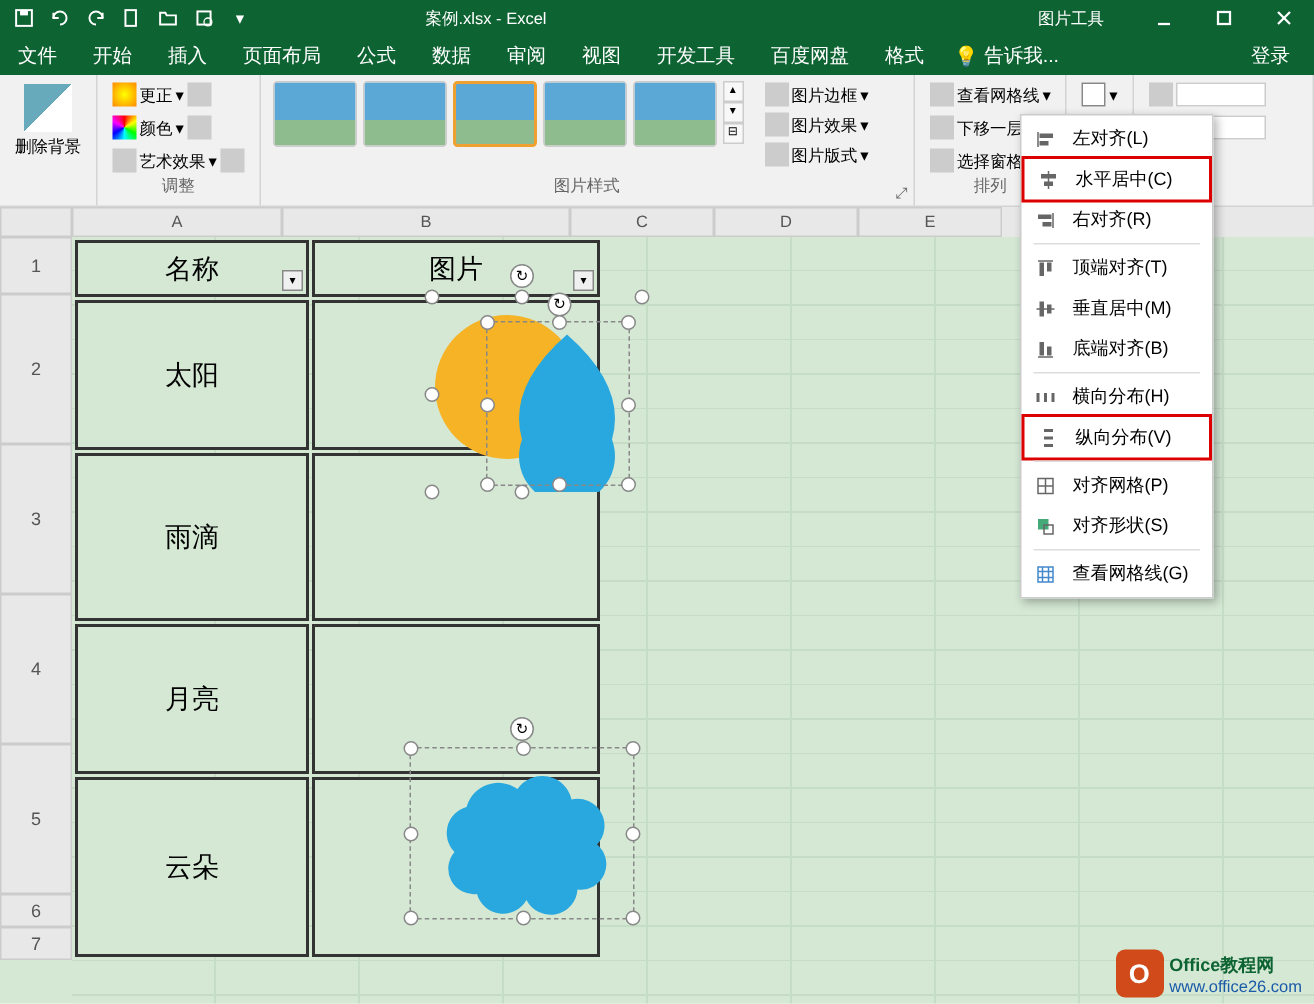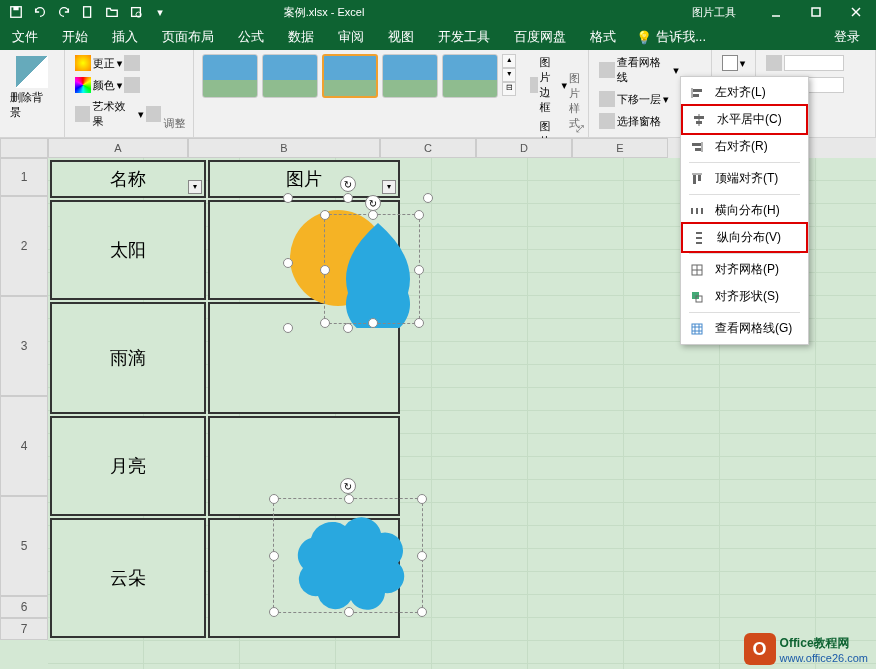--- a/index.html
+++ b/index.html
@@ -15,21 +15,21 @@
     .win-btn { width: 40px; height: 24px; display: flex; align-items: center; justify-content: center; cursor: pointer; }
     
     .ribbon-tabs { background: #0e6332; height: 26px; display: flex; align-items: stretch; color: #fff; font-size: 13px; text-align: center; }
     .tab { padding: 4px 12px; cursor: pointer; display: flex; align-items: center; }
     .tab.active { background: #f1f1f1; color: #0e6332; }
     .tab.highlight { background: #0e6332; color: #fff; }
     .tell-me { display: flex; align-items: center; gap: 4px; margin-left: 8px; }
     .login { margin-left: auto; margin-right: 16px; display: flex; align-items: center; }
     
     .ribbon { background: #f1f1f1; height: 88px; display: flex; border-bottom: 1px solid #d4d4d4; }
-    .ribbon-group { border-right: 1px solid #d4d4d4; padding: 4px 8px; display: flex; flex-direction: row; position: relative; }
+    .ribbon-group { border-right: 1px solid #d4d4d4; padding: 4px 8px; display: flex; flex-direction: column; position: relative; }
     .ribbon-group-label { text-align: center; font-size: 11px; color: #666; margin-top: auto; padding-bottom: 2px; }
     .rg-content { display: flex; gap: 4px; flex: 1; }
     
     .rg-bigbutton { display: flex; flex-direction: column; align-items: center; gap: 2px; padding: 2px; cursor: pointer; }
     .rg-bigbutton-icon { width: 32px; height: 32px; background: #ddd; }
     .rg-bigbutton-label { font-size: 11px; }
     
     .rg-smallrow { display: flex; align-items: center; gap: 2px; font-size: 11px; padding: 1px 2px; cursor: pointer; }
     .rg-smallicon { width: 16px; height: 16px; background: #ccc; }
     
@@ -371,20 +371,40 @@
   <div class="menu-item">
       <span class="menu-icon">
         <svg width="14" height="14">
           <line x1="2" y1="2" x2="12" y2="2" stroke="#666"></line>
           <rect x="3" y="3" width="3" height="9" fill="#666"></rect>
           <rect x="8" y="3" width="3" height="6" fill="#666"></rect>
         </svg>
       </span>
       <span>顶端对齐(T)</span>
     </div>
+  <div class="menu-item">
+      <span class="menu-icon">
+        <svg width="14" height="14">
+          <line x1="1" y1="7" x2="13" y2="7" stroke="#666"></line>
+          <rect x="3" y="2" width="3" height="10" fill="#666"></rect>
+          <rect x="8" y="4" width="3" height="6" fill="#666"></rect>
+        </svg>
+      </span>
+      <span>垂直居中(M)</span>
+    </div>
+  <div class="menu-item">
+      <span class="menu-icon">
+        <svg width="14" height="14">
+          <line x1="2" y1="12" x2="12" y2="12" stroke="#666"></line>
+          <rect x="3" y="2" width="3" height="9" fill="#666"></rect>
+          <rect x="8" y="5" width="3" height="6" fill="#666"></rect>
+        </svg>
+      </span>
+      <span>底端对齐(B)</span>
+    </div>
   <div class="menu-sep"></div>
   <div class="menu-item">
       <span class="menu-icon">
         <svg width="14" height="14">
           <rect x="1" y="4" width="2" height="6" fill="#666"></rect>
           <rect x="6" y="4" width="2" height="6" fill="#666"></rect>
           <rect x="11" y="4" width="2" height="6" fill="#666"></rect>
         </svg>
       </span>
       <span>横向分布(H)</span>

